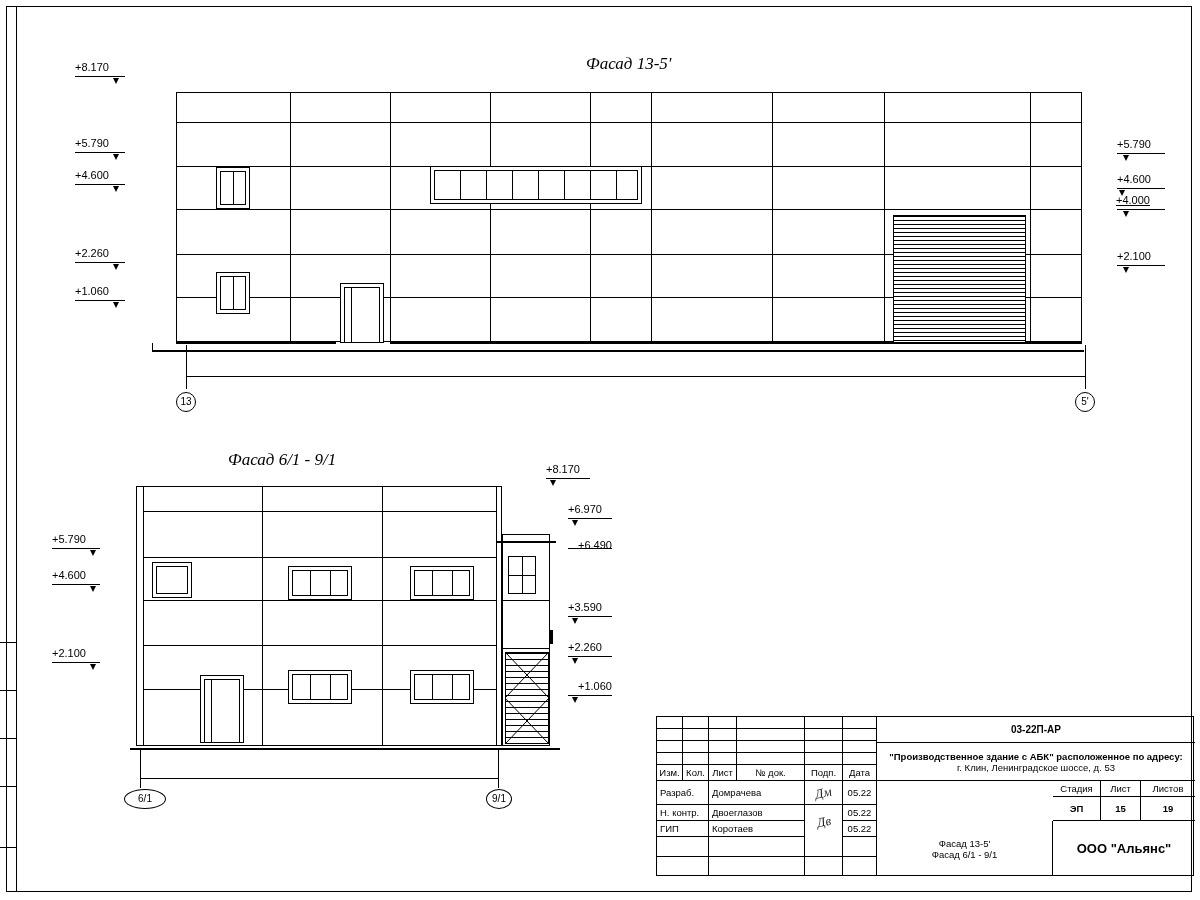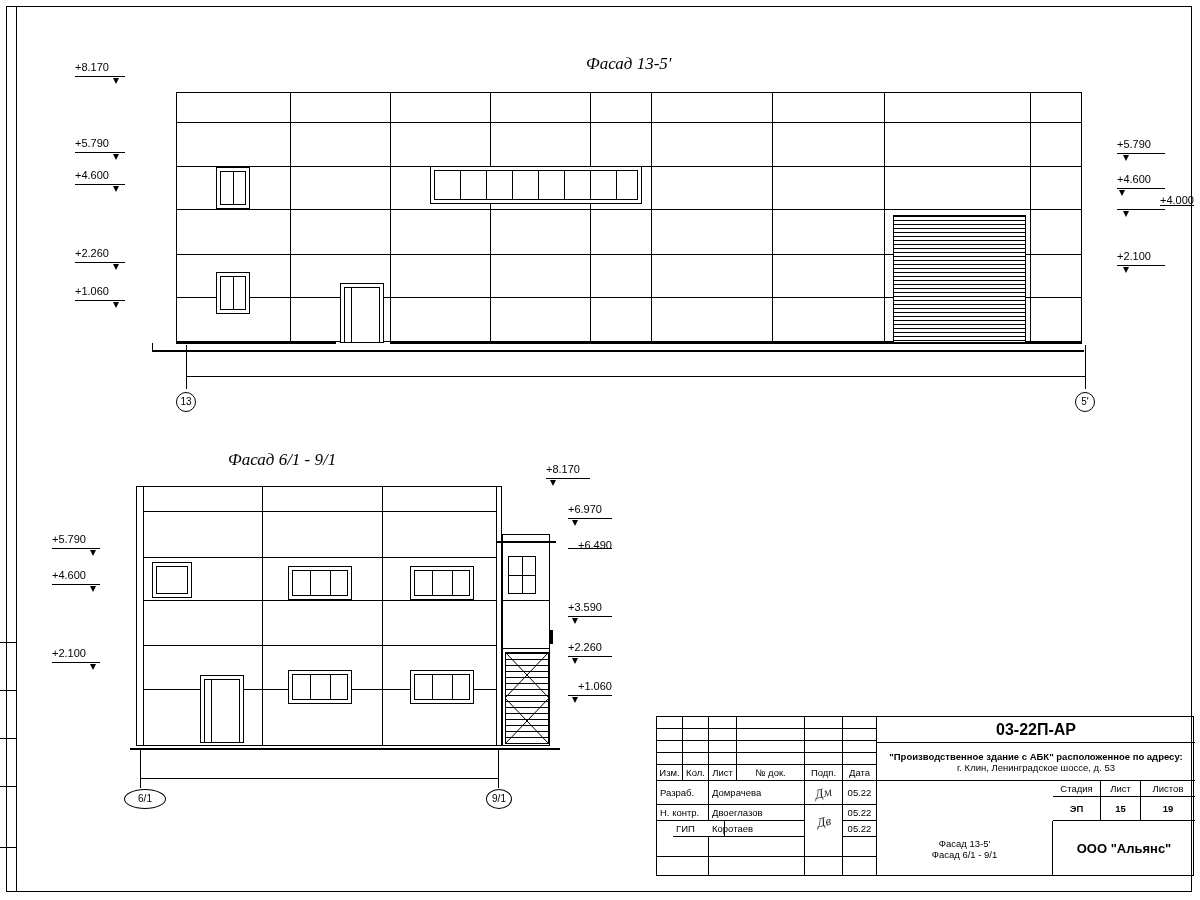--- a/index.html
+++ b/index.html
@@ -251,21 +251,21 @@
   <div class="arrow-down" style="left:113px; top:302px;"></div>
 
   <div class="lbl" style="left:1117px; top:139px;">+5.790</div>
   <div class="ln hl" style="left:1117px; top:153px; width:48px;"></div>
   <div class="arrow-down" style="left:1123px; top:155px;"></div>
 
   <div class="lbl" style="left:1117px; top:174px;">+4.600</div>
   <div class="ln hl" style="left:1117px; top:188px; width:48px;"></div>
   <div class="arrow-down" style="left:1119px; top:190px;"></div>
 
-  <div class="lbl" style="left:1160px; top:195px;text-decoration:underline;">+4.000</div>
+  <div class="lbl" style="left:1116px; top:195px;text-decoration:underline;">+4.000</div>
   <div class="ln hl" style="left:1117px; top:209px; width:48px;"></div>
   <div class="arrow-down" style="left:1123px; top:211px;"></div>
 
   <div class="lbl" style="left:1117px; top:251px;">+2.100</div>
   <div class="ln hl" style="left:1117px; top:265px; width:48px;"></div>
   <div class="arrow-down" style="left:1123px; top:267px;"></div>
 
   <div class="title-it" style="left:228px; top:450px;">Фасад 6/1 - 9/1</div>
 
   <div class="rectline" style="left:136px; top:486px; width:366px; height:260px;"></div>
@@ -414,34 +414,34 @@
     </div>
     <div class="cell b-r b-b" style="left:186px; top:64px; width:34px; height:24px;">05.22</div>
 
     <div class="cell b-r b-b left" style="left:0; top:88px; width:52px; height:16px;">Н. контр.</div>
     <div class="cell b-r b-b left" style="left:52px; top:88px; width:96px; height:16px;">Двоеглазов</div>
     <div class="cell b-r" style="left:148px; top:88px; width:38px; height:32px;">
       <span class="sig">Дв</span>
     </div>
     <div class="cell b-r b-b" style="left:186px; top:88px; width:34px; height:16px;">05.22</div>
 
-    <div class="cell b-r b-b left" style="left:0; top:104px; width:52px; height:16px;margin-left:16px;">ГИП</div>
+    <div class="cell b-r b-b left" style="left:0; top:104px; width:52px; height:16px;">ГИП</div>
     <div class="cell b-r b-b left" style="left:52px; top:104px; width:96px; height:16px;">Коротаев</div>
     <div class="cell b-r b-b" style="left:186px; top:104px; width:34px; height:16px;">05.22</div>
 
     <div class="cell b-r b-b" style="left:0; top:120px; width:52px; height:20px;"></div>
     <div class="cell b-r b-b" style="left:52px; top:120px; width:96px; height:20px;"></div>
     <div class="cell b-r b-b" style="left:148px; top:120px; width:38px; height:20px;"></div>
     <div class="cell b-r b-b" style="left:186px; top:120px; width:34px; height:20px;"></div>
     <div class="cell b-r" style="left:0; top:140px; width:52px; height:19px;"></div>
     <div class="cell b-r" style="left:52px; top:140px; width:96px; height:19px;"></div>
     <div class="cell b-r" style="left:148px; top:140px; width:38px; height:19px;"></div>
     <div class="cell b-r" style="left:186px; top:140px; width:34px; height:19px;"></div>
 
-    <div class="cell b-b" style="left:220px; top:0; width:318px; height:26px; font-size:16px; font-weight:bold;">
+    <div class="cell b-b" style="left:220px; top:0; width:318px; height:26px; font-size:10px; font-weight:bold;">
       <span>03-22П-АР</span>
     </div>
 
     <div class="cell b-b" style="left:220px; top:26px; width:318px; height:38px; flex-direction:column; font-size:9.5px;">
       <span style="font-weight:bold;">"Производственное здание с АБК" расположенное по адресу:</span>
       <span style="font-weight:normal;">г. Клин, Ленинградское шоссе, д. 53</span>
     </div>
 
 
     <div class="cell b-r b-b" style="left:396px; top:64px; width:48px; height:16px;">Стадия</div>

